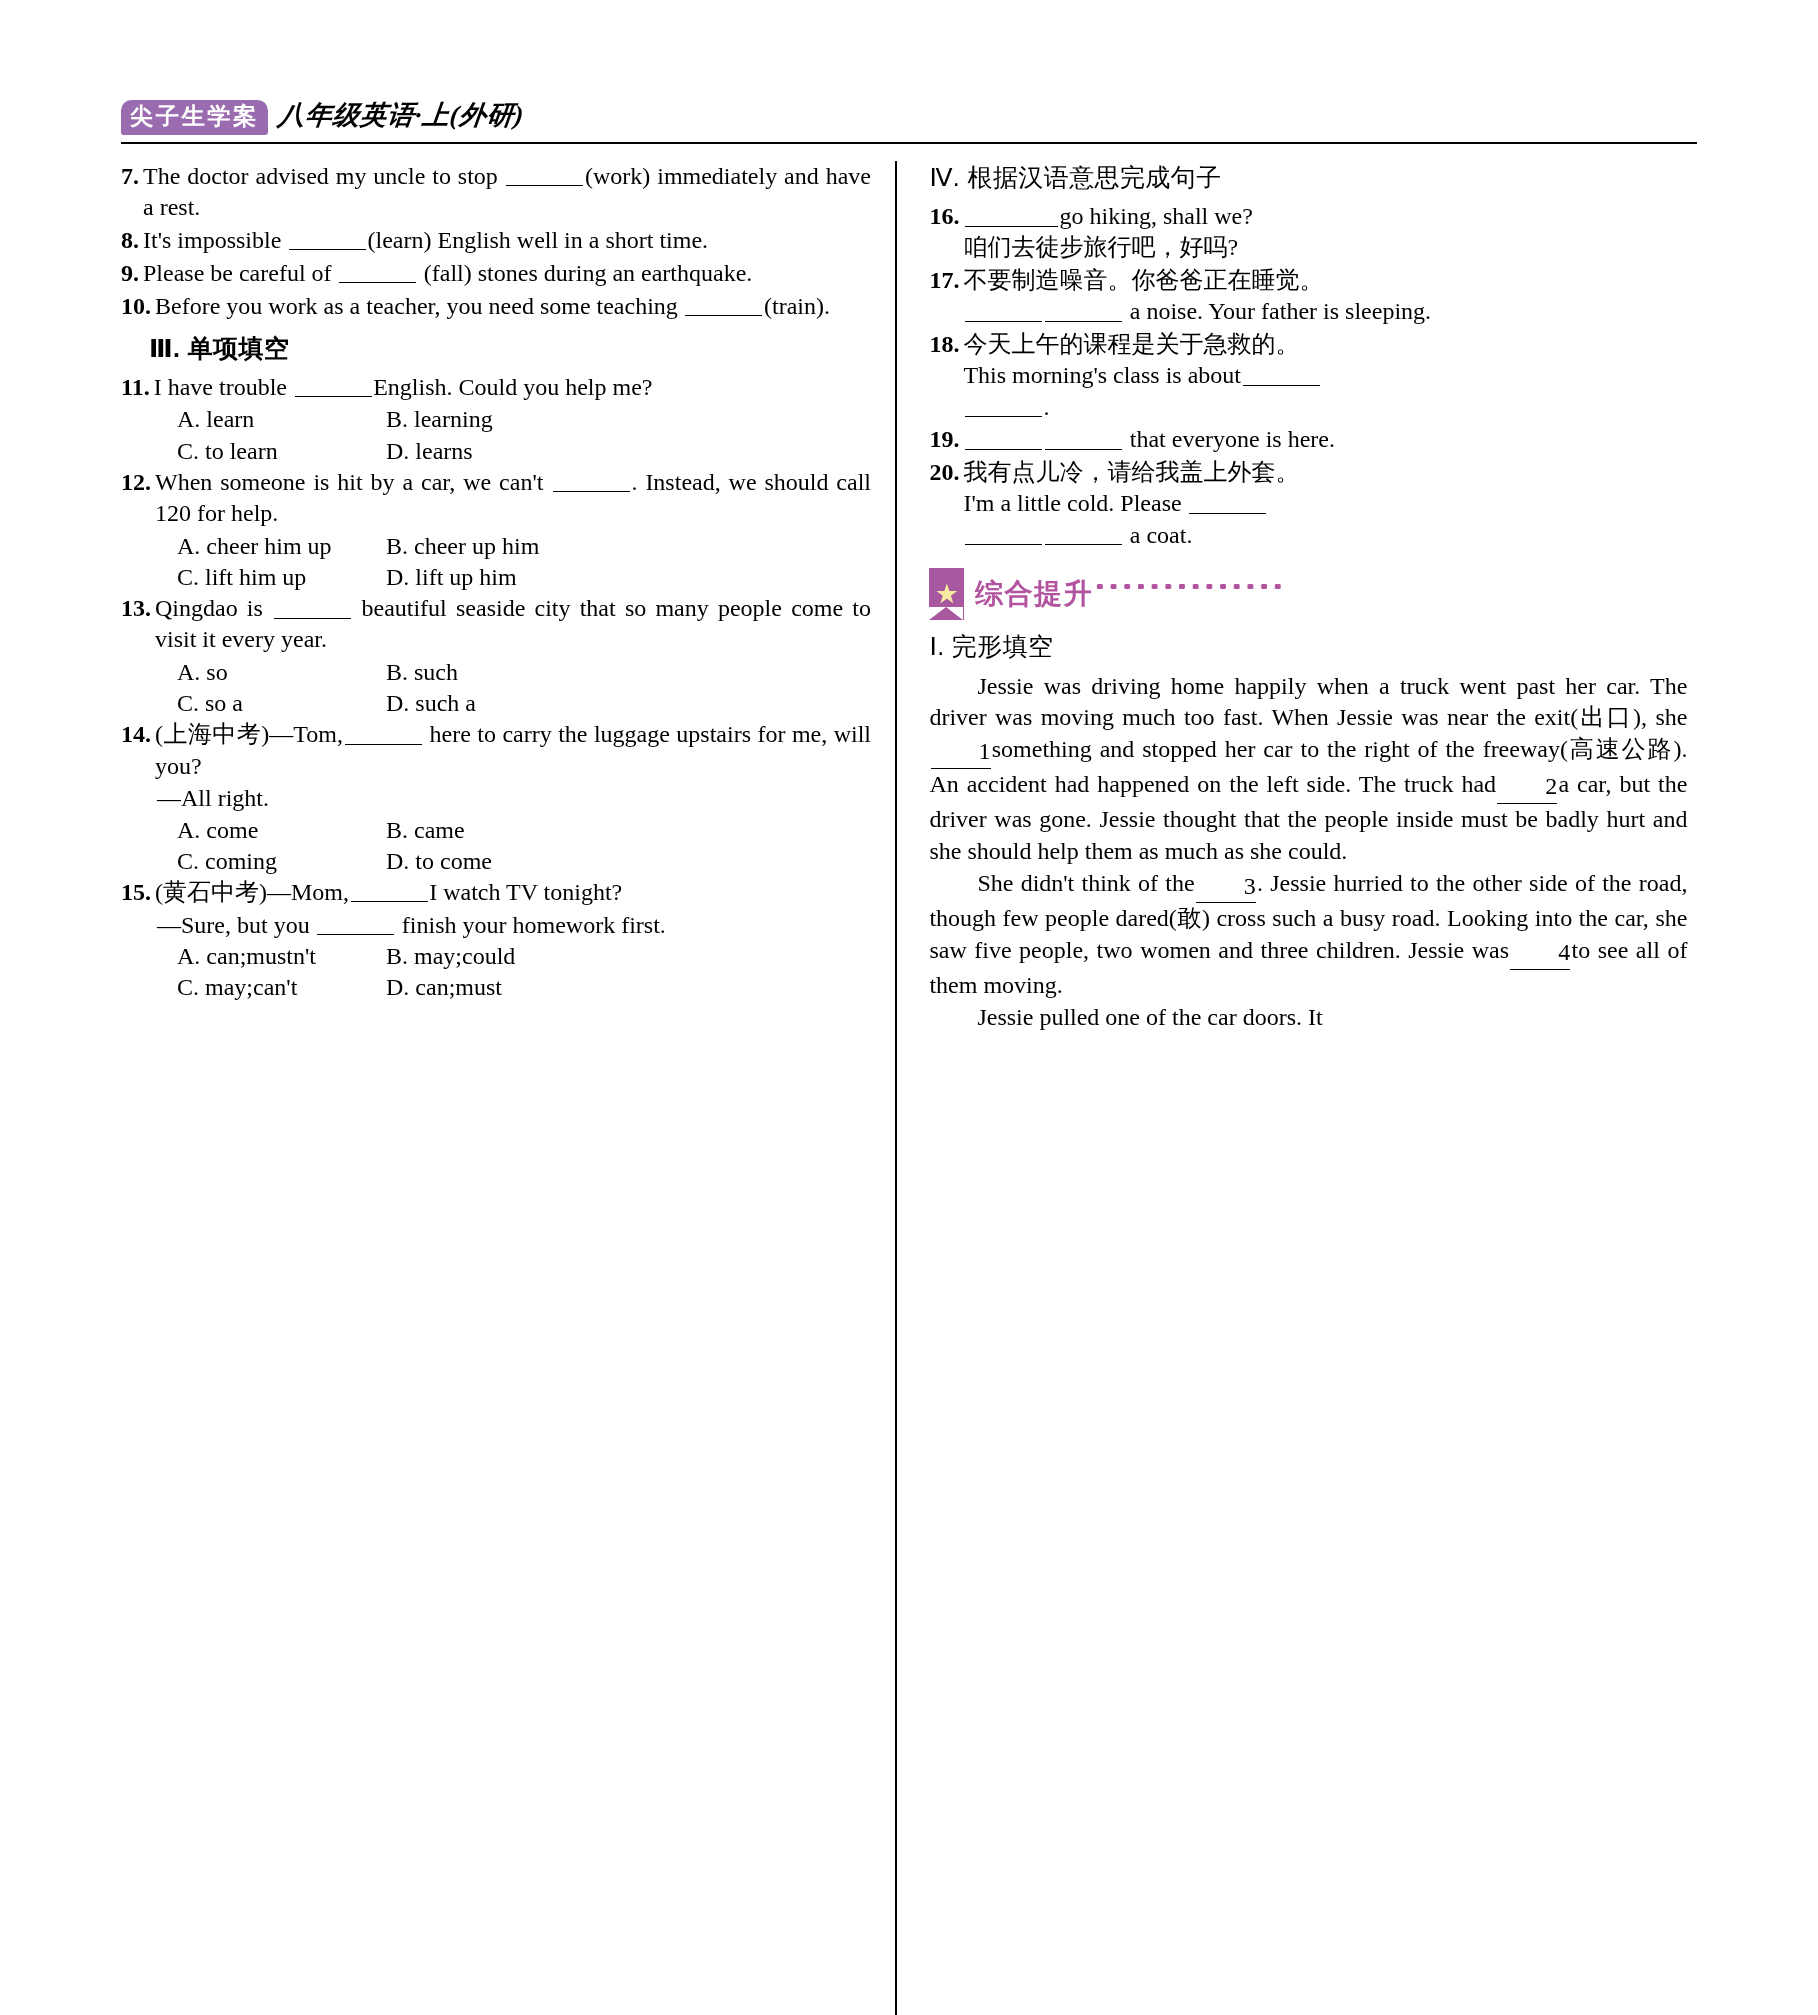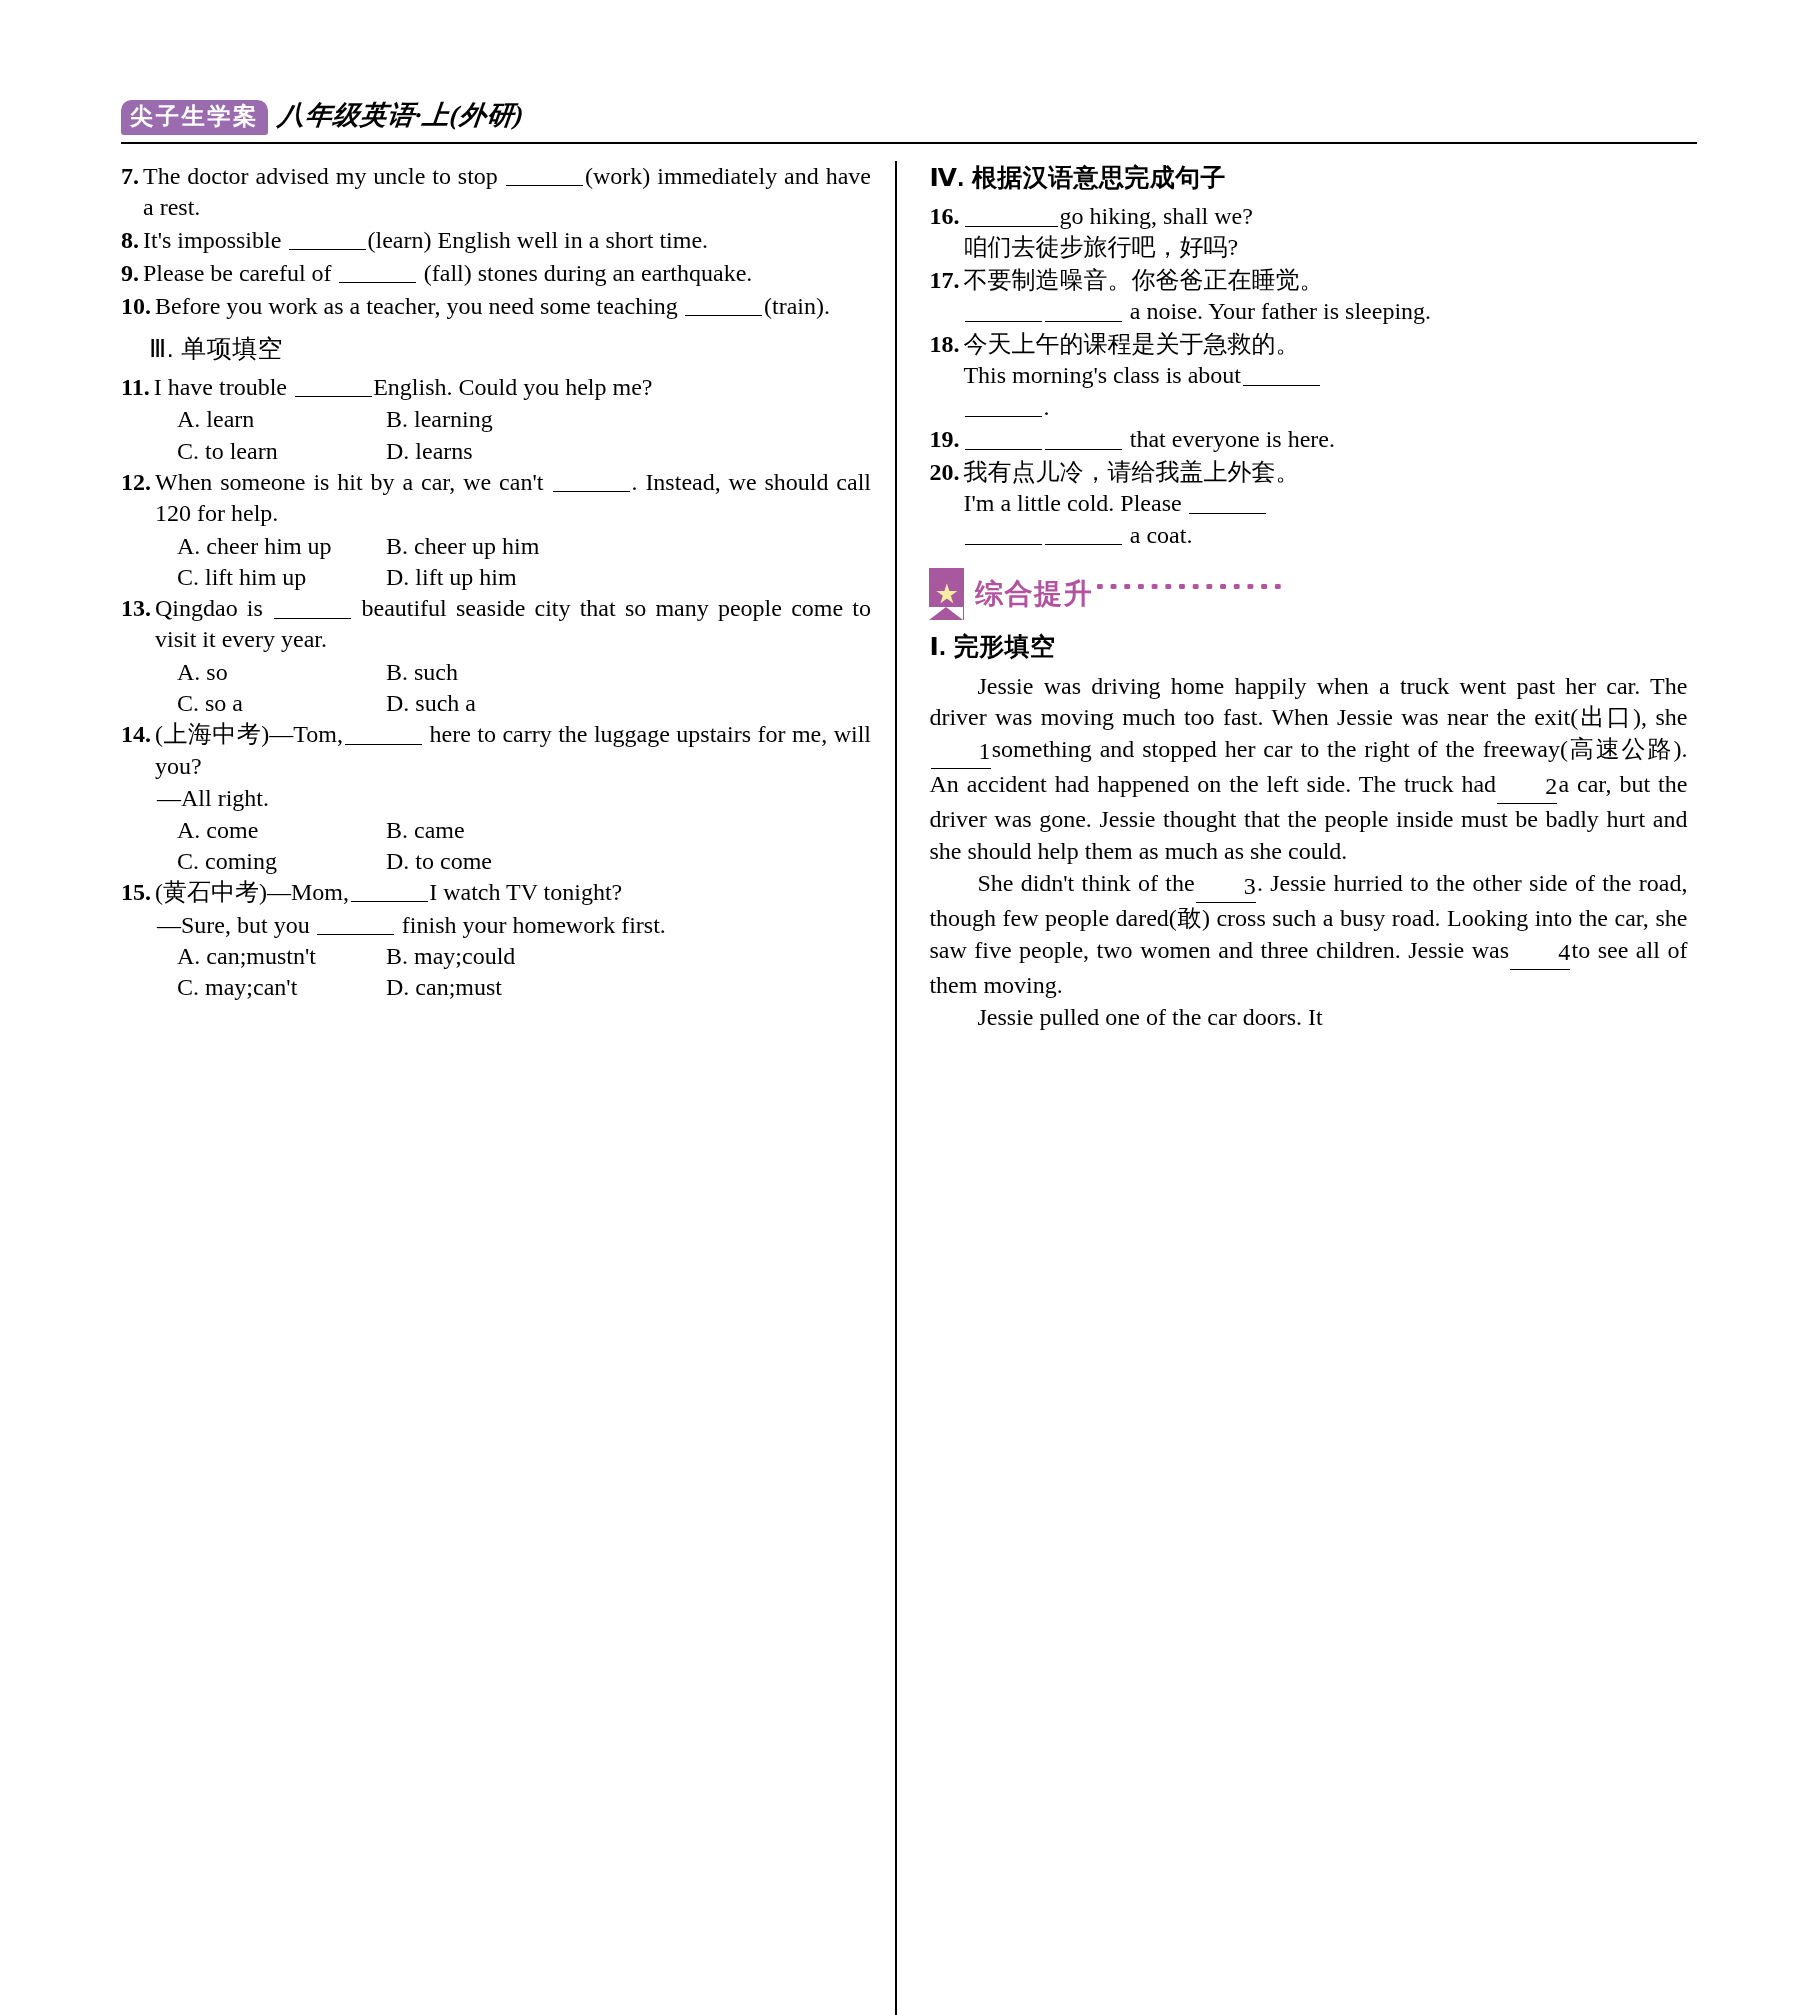--- a/index.html
+++ b/index.html
@@ -142,28 +142,28 @@
   .choice {
     width: 189px;
     flex: 0 0 auto;
     white-space: nowrap;
     margin-left: 20px;
   }
 
   
   .section-head {
     font-family: "Liberation Sans", "DejaVu Sans", sans-serif;
-    font-weight: normal;
+    font-weight: bold;
     font-size: 25px;
     margin: 10.5px 0 6.4px 28px;
     letter-spacing: 0.4px;
   }
   .section-head-right {
     font-family: "Liberation Sans", "DejaVu Sans", sans-serif;
-    font-weight: bold;
+    font-weight: normal;
     font-size: 25px;
     margin: 0 0 7.3px 0;
     letter-spacing: 0.4px;
   }
 
   
   .banner {
     display: flex;
     align-items: center;
     gap: 10.5px;

